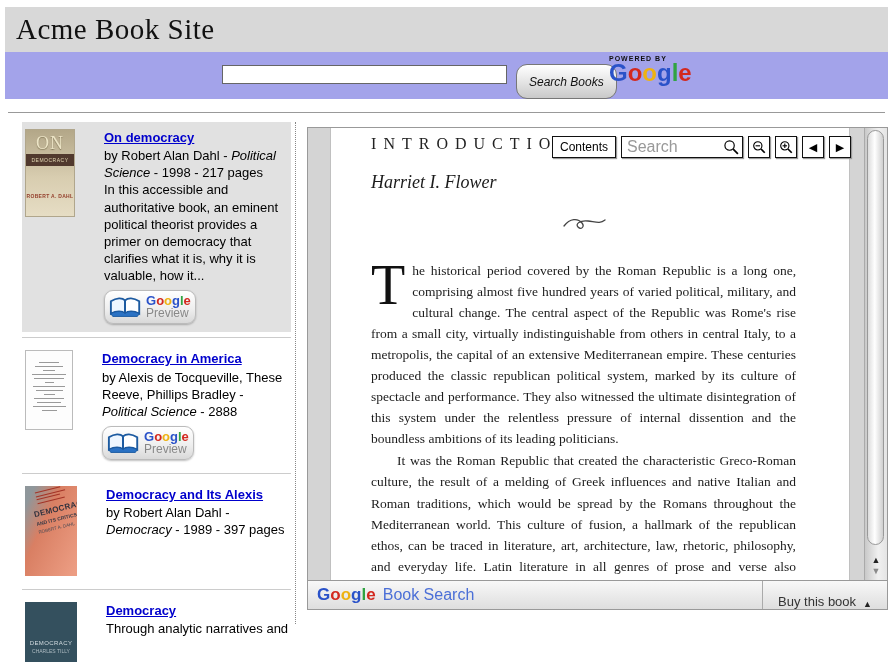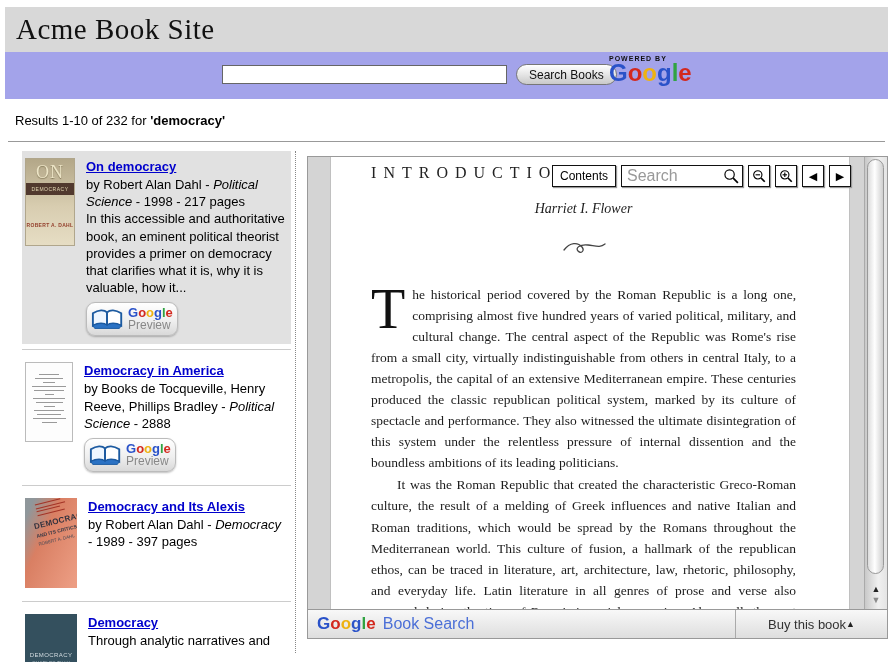--- a/index.html
+++ b/index.html
@@ -10,40 +10,40 @@
   }
   .page-wrap { padding:7px 5px 0 5px; }
 
   
   .site-header { height:45px; background:#d8d8d8; display:flex; align-items:center; padding-left:11px; }
   .site-title { font-family:"Liberation Serif",serif; font-size:29px; color:#111; letter-spacing:.5px; }
 
   .search-band { height:47px; background:#a3a3ea; position:relative; }
   .search-input { position:absolute; left:217px; top:13px; width:285px; height:19px; border:1px solid #666; background:#fff; font-size:12px; padding:0 4px; }
   .search-btn {
-    position:absolute; left:511px; top:12px; height:21px; padding:0 12px;
+    position:absolute; left:511px; top:12px; height:35px; padding:0 12px;
     border:1px solid #777; border-radius:11px;
     background:linear-gradient(#ffffff,#e8e8e8 45%,#c9c9c9);
-    font-size:12px; color:#111; cursor:pointer;
+    font-size:12px; color:#111; cursor:pointer;font-style:italic;
   }
   .powered { position:absolute; left:604px; top:3px; }
   .powered-label { font-size:7px; font-weight:bold; letter-spacing:1px; color:#111; }
   .google-logo { font-family:Liberation Sans, sans-serif; font-weight:bold; }
   .powered .google-logo { font-size:24px; line-height:22px; }
 
   
   .results-line { margin:14px 0 0 10px; font-size:13px; }
   .results-line b { font-weight:bold; }
   .results-rule { border:0; border-top:1px solid #999; margin:13px 3px 0 3px; }
 
   
   .main-row { display:flex; margin:9px 0 0 17px; height:502px; }
 
   .results-col { width:309px; border-right:1px dotted #888; padding-right:4px; }
-  .result-item { display:flex; gap:11px; padding:7px 3px 8px 3px; }
+  .result-item { display:flex; gap:29px; padding:7px 3px 8px 3px; }
   .result-item.selected { background:#e1e1e1; }
   .result-sep { border:0; border-top:1px solid #ccc; margin:5px 0; }
   .r-text { flex:1; font-size:13px; line-height:1.32; }
   .r-title { color:#0000cc; font-weight:bold; text-decoration:underline; font-size:13px; display:inline-block; margin-bottom:1px; cursor:pointer; }
   .r-meta i { font-style:italic; }
   .r-snippet { margin-top:0px; }
 
   
   .cover { flex:0 0 auto; }
   .cover1 { width:50px; height:88px; background:linear-gradient(#b3a788,#d8cdb0 55%,#e6ddc4); border:1px solid #b0a68c; text-align:center; overflow:hidden; }
@@ -73,21 +73,21 @@
   .gp-text .google-logo { font-size:13px; line-height:12px; }
   .gp-preview { color:#888; font-size:12px; line-height:12px; }
 
   
   .preview-panel { margin:5px 0 0 11px; width:656px; height:483px; border:1px solid #999; display:flex; flex-direction:column; background:#a3a3a3; }
   .viewer { position:relative; flex:1; display:flex; overflow:hidden; }
   .gutter-l { width:23px; background:#d4d4d4; border-right:1px solid #c0c0c0; }
   .gutter-r { width:15px; background:#d4d4d4; border-left:1px solid #c0c0c0; }
   .book-page { flex:1; background:#fff; font-family:"Liberation Serif",serif; color:#1c1c1c; padding:0 53px 0 40px; }
   .bp-heading { text-align:left; font-size:16px; letter-spacing:7px; margin-top:7px; color:#222; }
-  .bp-author { text-align:center; font-style:italic; font-size:14px; margin-top:19px; }
+  .bp-author { font-style:italic; font-size:18px; margin-top:19px; }
   .bp-ornament { text-align:center; margin-top:22px; }
   .bp-p1 { margin-top:25px; text-align:justify; font-size:13.5px; line-height:1.56; }
   .dropcap { float:left; font-size:56px; line-height:44px; padding:3px 7px 0 0; color:#111; }
   .bp-p2 { margin-top:1px; text-indent:26px; text-align:justify; font-size:13.5px; line-height:1.56; }
 
   
   .pv-toolbar { position:absolute; top:8px; right:36px; display:flex; gap:5px; align-items:center; z-index:5; }
   .tb-btn { border:1px solid #111; background:#fff; box-shadow:1px 1px 1px #999; display:flex; align-items:center; justify-content:center; cursor:pointer; }
   .tb-contents { font-size:12px; padding:3px 7px; height:22px; }
   .tb-search { width:122px; height:22px; border:1px solid #111; background:#fff; box-shadow:1px 1px 1px #999; display:flex; align-items:center; }
@@ -102,42 +102,41 @@
     background:linear-gradient(90deg,#dcdcdc,#ffffff 45%,#cfcfcf); border:1px solid #999; cursor:pointer; }
   .sb-arrows { position:absolute; bottom:3px; left:0; right:0; text-align:center; }
   .sb-arrows .up { font-size:9px; color:#222; line-height:11px; cursor:pointer; }
   .sb-arrows .down { font-size:9px; color:#8a8a8a; line-height:11px; cursor:pointer; }
 
   
   .pv-footer { height:29px; border-top:1px solid #999; background:linear-gradient(#f8f8f8,#dedede); display:flex; align-items:stretch; font-size:13px; color:#333; }
   .pf-brand { flex:1; display:flex; align-items:center; gap:7px; padding-left:9px; }
   .pf-brand .google-logo { font-size:17px; }
   .pf-booksearch { color:#4b6fd7; font-size:16px; cursor:pointer; }
-  .pf-buy, .pf-more { border-left:1px solid #aaa; display:flex; align-items:center; padding:0 32px; cursor:pointer; }
+  .pf-buy, .pf-more { border-left:1px solid #aaa; display:flex; align-items:flex-end; padding:0 15px; gap:7px; cursor:pointer; }
   .pf-tri { font-size:9px; color:#222; }
 </style>
 </head>
 <body>
 
 <div class="page-wrap">
 
   <div class="site-header">
     <div class="site-title">Acme Book Site</div>
   </div>
 
   <div class="search-band">
     <input class="search-input" type="text" value="" style="">
     <button class="search-btn">Search Books</button>
     <div class="powered">
       <div class="powered-label">POWERED BY</div>
       <div class="google-logo"><span style="color: rgb(42, 82, 201);">G</span><span style="color: rgb(211, 40, 30);">o</span><span style="color: rgb(238, 178, 17);">o</span><span style="color: rgb(42, 82, 201);">g</span><span style="color: rgb(48, 163, 66);">l</span><span style="color: rgb(211, 40, 30);">e</span></div>
     </div>
   </div>
 
-  <div class="results-line"><span>Results 1-10 of 232 for </span><b>'democracy'</b></div>
   <hr class="results-rule">
 
   <div class="main-row">
 
     <div class="results-col">
 
       <div class="result-item selected">
         <div class="cover cover1">
           <div class="c1-on">ON</div>
           <div class="c1-dem">DEMOCRACY</div>
@@ -174,21 +173,21 @@
           <div class="tp-line" style="width:32px"></div>
           <div class="tp-line" style="width:27px"></div>
           <div class="tp-line" style="width:11px"></div>
           <div class="tp-line" style="width:30px"></div>
           <div class="tp-line" style="width:24px"></div>
           <div class="tp-line" style="width:33px"></div>
           <div class="tp-line" style="width:15px"></div>
         </div>
         <div class="r-text">
           <a class="r-title">Democracy in America</a>
-          <div class="r-meta"><span>by Books de Tocqueville, Henry Reeve, Phillips Bradley - </span><i>Political Science</i><span> - 2888</span></div>
+          <div class="r-meta"><span>by Alexis de Tocqueville, These Reeve, Phillips Bradley - </span><i>Political Science</i><span> - 2888</span></div>
           <div class="gpreview-btn">
             <svg width="34" height="24" viewBox="0 0 36 24">
               <path d="M2,6 C8,2 14,2 17,5 L17,19 C14,16 8,16 2,19 Z" fill="#eef6ff" stroke="#1c5aa0" stroke-width="2"></path>
               <path d="M32,6 C26,2 20,2 17,5 L17,19 C20,16 26,16 32,19 Z" fill="#ffffff" stroke="#1c5aa0" stroke-width="2"></path>
               <path d="M2,19 C8,16 14,16 17,19 C20,16 26,16 32,19 L30,22 L4,22 Z" fill="#2b72c4" stroke="#1c5aa0" stroke-width="1"></path>
             </svg>
             <div class="gp-text">
               <div class="google-logo"><span style="color: rgb(42, 82, 201);">G</span><span style="color: rgb(211, 40, 30);">o</span><span style="color: rgb(238, 178, 17);">o</span><span style="color: rgb(42, 82, 201);">g</span><span style="color: rgb(48, 163, 66);">l</span><span style="color: rgb(211, 40, 30);">e</span></div>
               <div class="gp-preview">Preview</div>
             </div>

